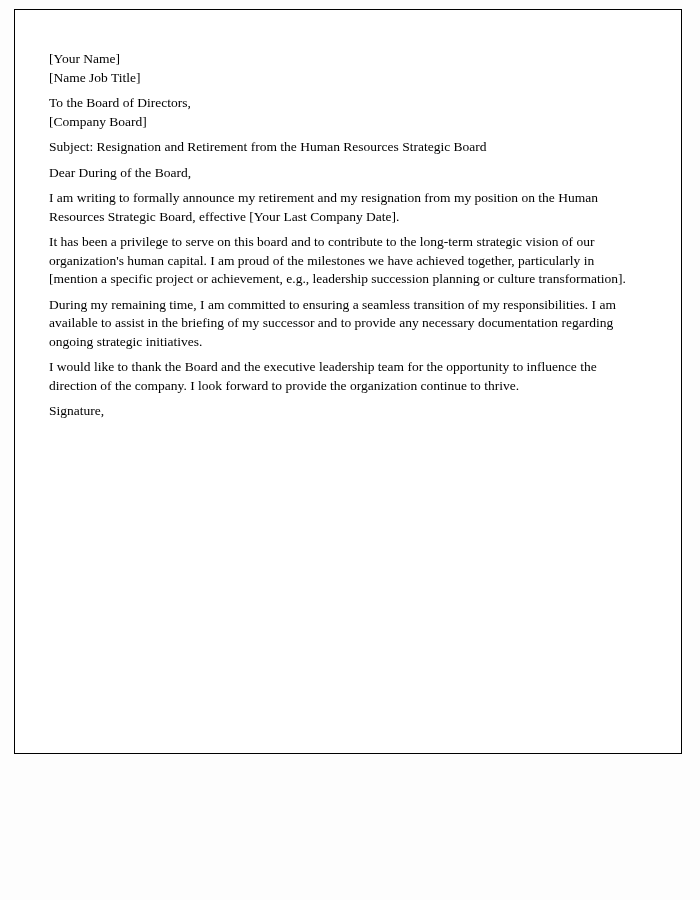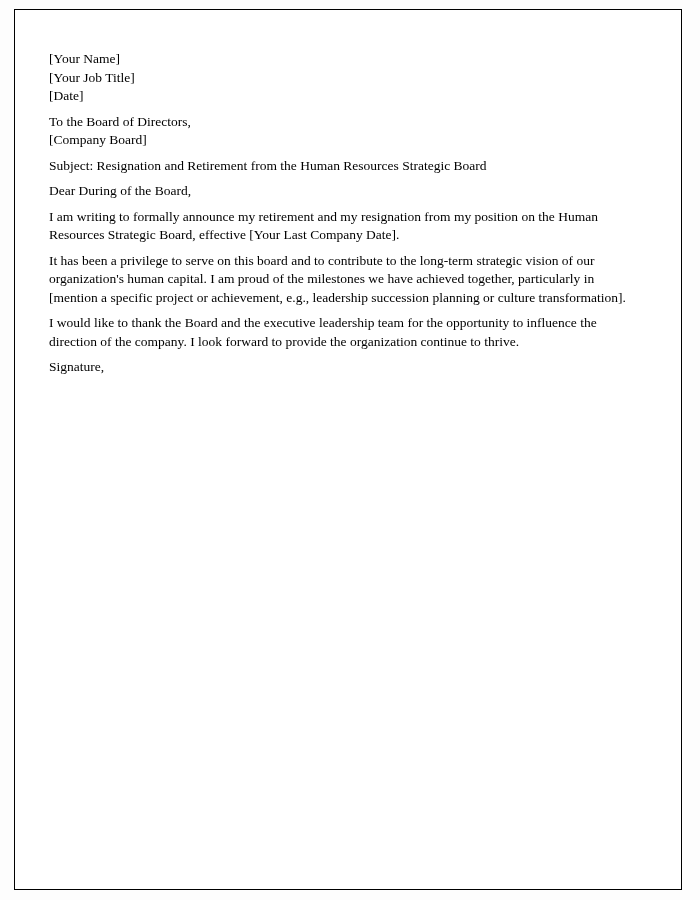--- a/index.html
+++ b/index.html
@@ -13,21 +13,21 @@
     position: relative;
     width: 700px;
     height: 900px;
     background: #fdfdfd;
   }
   .page {
     position: absolute;
     left: 14px;
     top: 9px;
     width: 668px;
-    height: 881px;
+    height: 745px;
     background: #ffffff;
     border: 1px solid #000000;
     padding: 40px 48px 40px 34px;
     overflow: hidden;
   }
   .letter {
     color: #000000;
     font-size: 13.5px;
     line-height: 18.5px;
     max-width: 586px;
@@ -38,35 +38,35 @@
 </style>
 </head>
 <body>
 
 <div class="canvas">
   <div class="page">
     <div class="letter">
 
       <div class="block first">
         <div class="line">[Your Name]</div>
-        <div class="line">[Your Job Title]</div>
-        <div class="line">[Date]</div>
+        <div class="line">[Name Job Title]</div>
       </div>
 
       <div class="para">
         <div class="line">To the Board of Directors,</div>
         <div class="line">[Company Board]</div>
       </div>
 
       <div class="para">Subject: Resignation and Retirement from the Human Resources Strategic Board</div>
 
       <div class="para">Dear During of the Board,</div>
 
       <div class="para">I am writing to formally announce my retirement and my resignation from my position on the Human Resources Strategic Board, effective [Your Last Company Date].</div>
       <div class="para">It has been a privilege to serve on this board and to contribute to the long-term strategic vision of our organization's human capital. I am proud of the milestones we have achieved together, particularly in [mention a specific project or achievement, e.g., leadership succession planning or culture transformation].</div>
+      <div class="para">During my remaining time, I am committed to ensuring a seamless transition of my responsibilities. I am available to assist in the briefing of my successor and to provide any necessary documentation regarding ongoing strategic initiatives.</div>
       <div class="para">I would like to thank the Board and the executive leadership team for the opportunity to influence the direction of the company. I look forward to provide the organization continue to thrive.</div>
 
       <div class="para">Signature,</div>
 
 
 
     </div>
   </div>
 </div>
 

